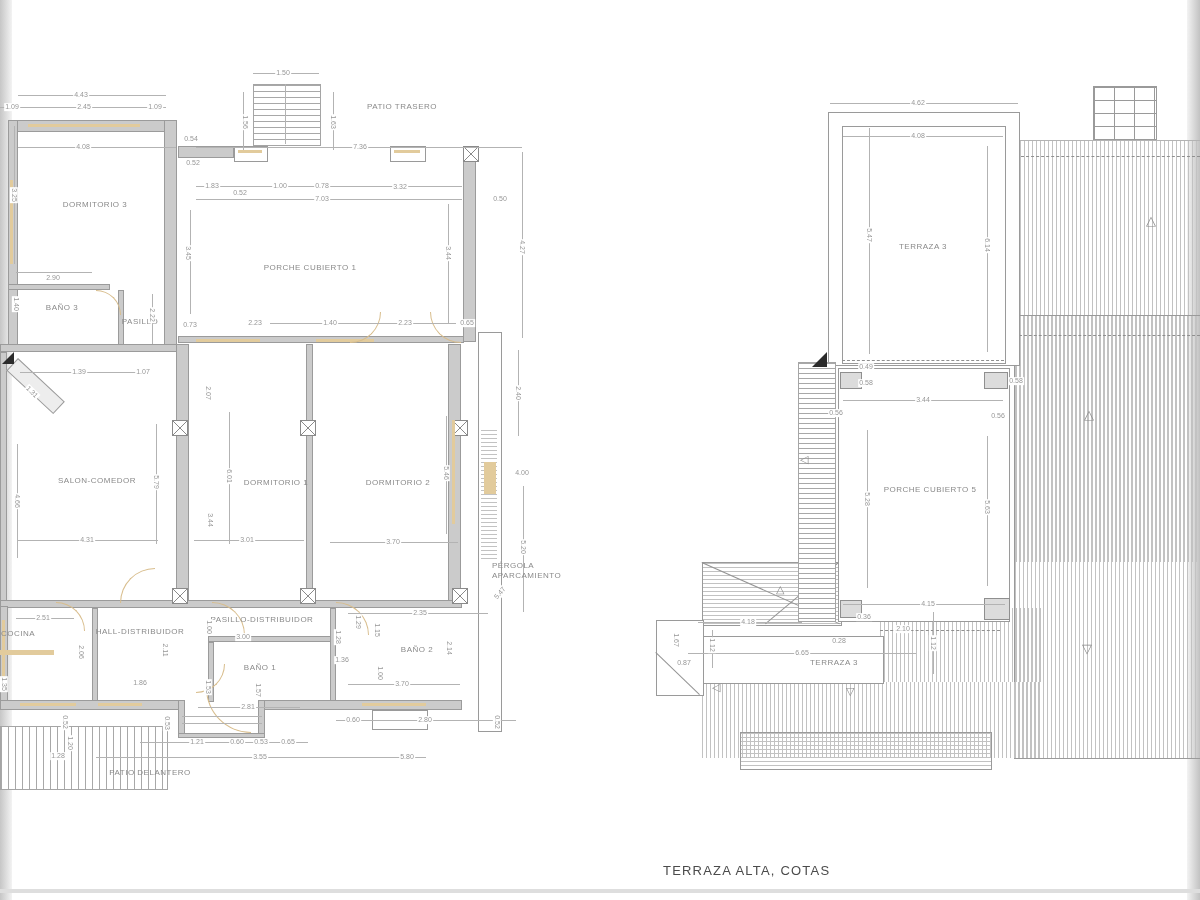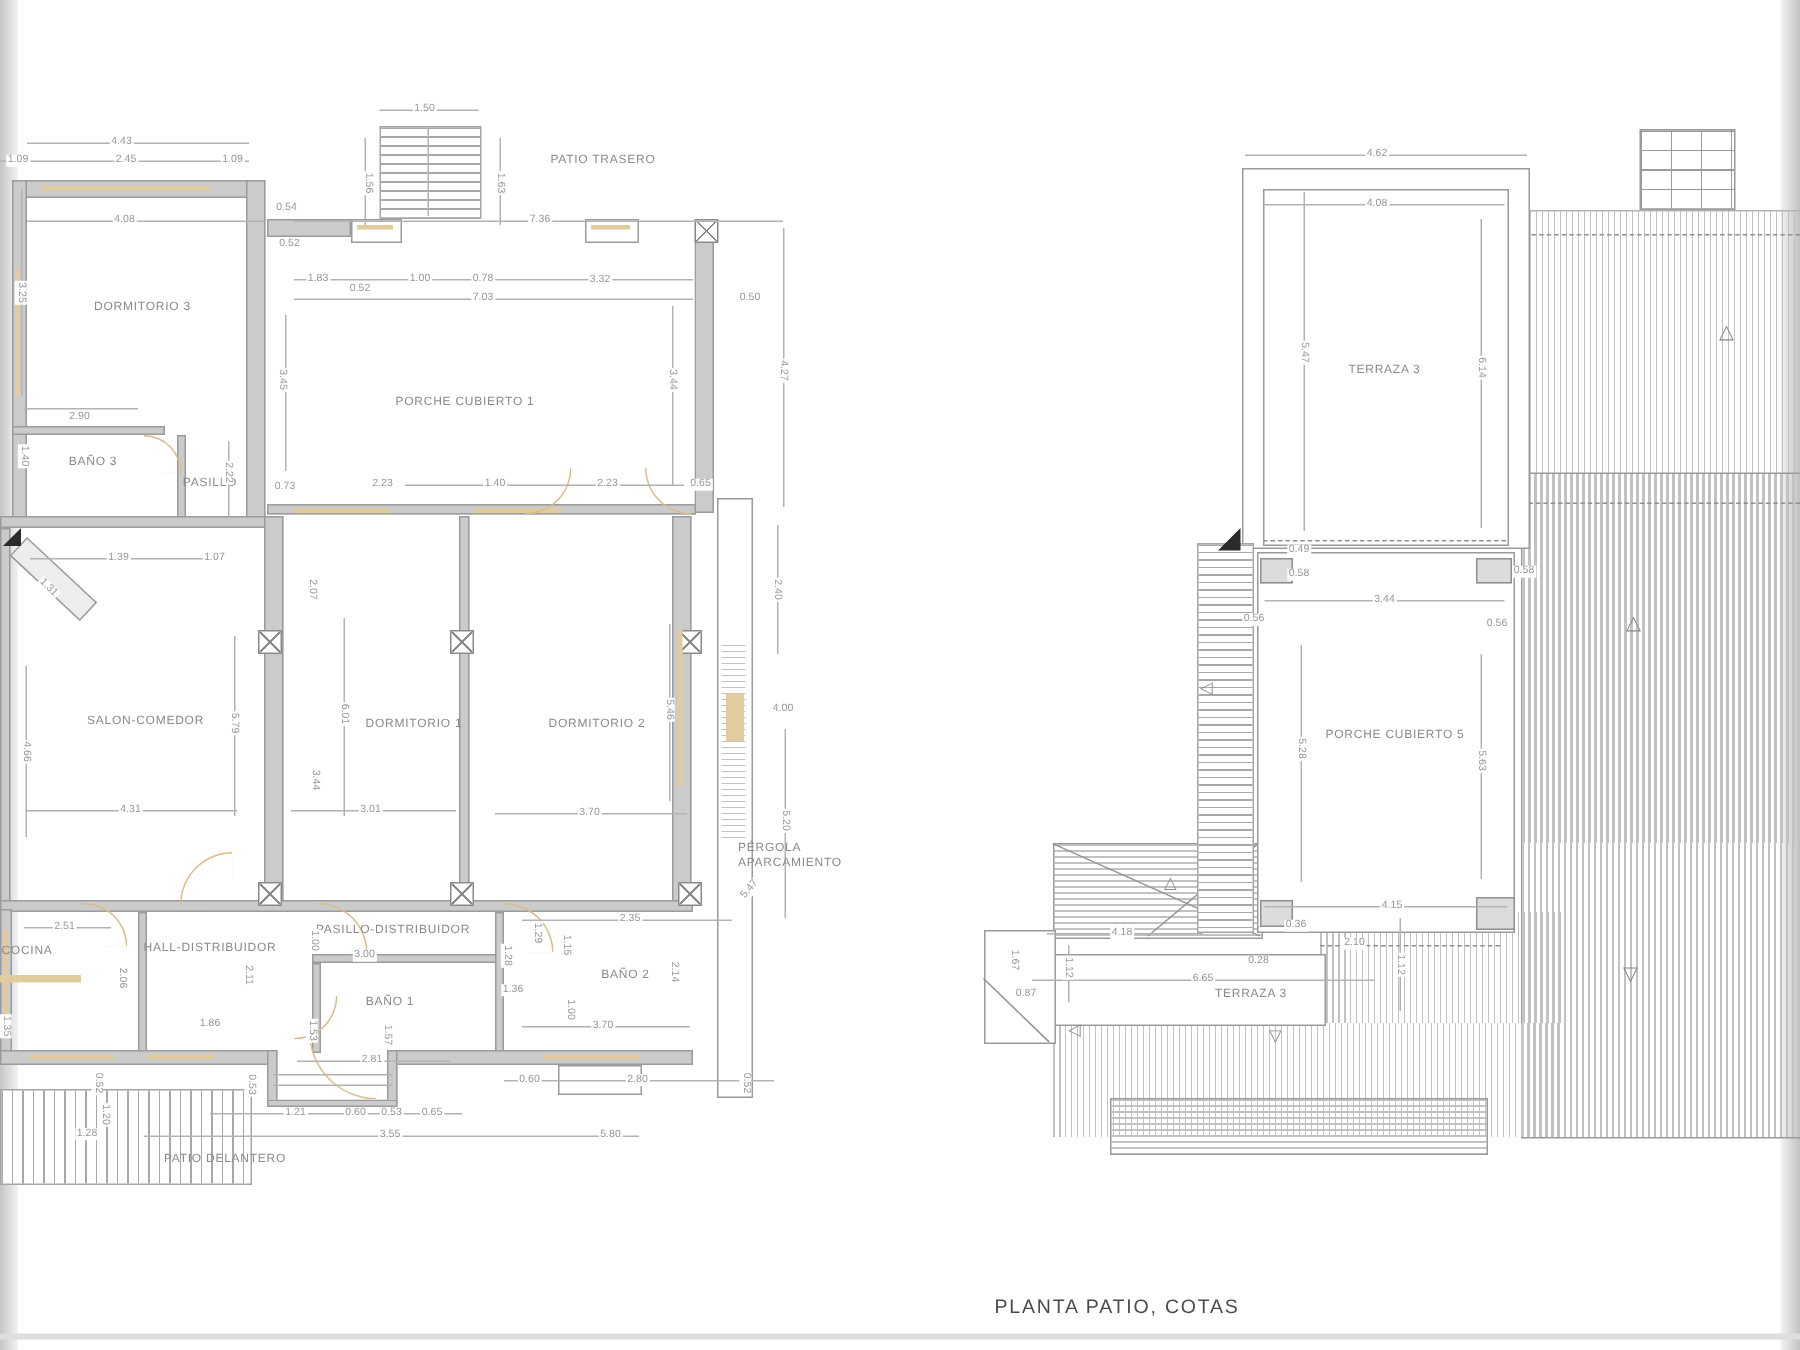--- a/index.html
+++ b/index.html
@@ -231,14 +231,14 @@
   <div style="display:contents">
     
   <span class="dim" style="left: 283px; top: 73px;">1.50</span><span class="dim" style="left: 81px; top: 95px;">4.43</span><span class="dim" style="left: 12px; top: 107px;">1.09</span><span class="dim" style="left: 84px; top: 107px;">2.45</span><span class="dim" style="left: 155px; top: 107px;">1.09</span><span class="dim" style="left: 245px; top: 122px; transform: translate(-50%, -50%) rotate(90deg);">1.56</span><span class="dim" style="left: 333px; top: 122px; transform: translate(-50%, -50%) rotate(90deg);">1.63</span><span class="dim" style="left: 83px; top: 147px;">4.08</span><span class="dim" style="left: 191px; top: 139px;">0.54</span><span class="dim" style="left: 360px; top: 147px;">7.36</span><span class="dim" style="left: 193px; top: 163px;">0.52</span><span class="dim" style="left: 212px; top: 186px;">1.83</span><span class="dim" style="left: 240px; top: 193px;">0.52</span><span class="dim" style="left: 280px; top: 186px;">1.00</span><span class="dim" style="left: 322px; top: 186px;">0.78</span><span class="dim" style="left: 400px; top: 187px;">3.32</span><span class="dim" style="left: 322px; top: 199px;">7.03</span><span class="dim" style="left: 500px; top: 199px;">0.50</span><span class="dim" style="left: 14px; top: 195px; transform: translate(-50%, -50%) rotate(90deg);">3.25</span><span class="dim" style="left: 53px; top: 278px;">2.90</span><span class="dim" style="left: 16px; top: 304px; transform: translate(-50%, -50%) rotate(90deg);">1.40</span><span class="dim" style="left: 152px; top: 315px; transform: translate(-50%, -50%) rotate(90deg);">2.22</span><span class="dim" style="left: 190px; top: 325px;">0.73</span><span class="dim" style="left: 255px; top: 323px;">2.23</span><span class="dim" style="left: 330px; top: 323px;">1.40</span><span class="dim" style="left: 405px; top: 323px;">2.23</span><span class="dim" style="left: 467px; top: 323px;">0.65</span><span class="dim" style="left: 188px; top: 253px; transform: translate(-50%, -50%) rotate(90deg);">3.45</span><span class="dim" style="left: 448px; top: 253px; transform: translate(-50%, -50%) rotate(90deg);">3.44</span><span class="dim" style="left: 522px; top: 247px; transform: translate(-50%, -50%) rotate(90deg);">4.27</span><span class="dim" style="left: 518px; top: 393px; transform: translate(-50%, -50%) rotate(90deg);">2.40</span><span class="dim" style="left: 79px; top: 372px;">1.39</span><span class="dim" style="left: 143px; top: 372px;">1.07</span><span class="dim" style="left: 32px; top: 392px; transform: translate(-50%, -50%) rotate(45deg);">1.31</span><span class="dim" style="left: 208px; top: 393px; transform: translate(-50%, -50%) rotate(90deg);">2.07</span><span class="dim" style="left: 229px; top: 476px; transform: translate(-50%, -50%) rotate(90deg);">6.01</span><span class="dim" style="left: 156px; top: 482px; transform: translate(-50%, -50%) rotate(90deg);">5.79</span><span class="dim" style="left: 17px; top: 501px; transform: translate(-50%, -50%) rotate(90deg);">4.66</span><span class="dim" style="left: 210px; top: 520px; transform: translate(-50%, -50%) rotate(90deg);">3.44</span><span class="dim" style="left: 87px; top: 540px;">4.31</span><span class="dim" style="left: 247px; top: 540px;">3.01</span><span class="dim" style="left: 393px; top: 542px;">3.70</span><span class="dim" style="left: 446px; top: 473px; transform: translate(-50%, -50%) rotate(90deg);">5.46</span><span class="dim" style="left: 522px; top: 473px;">4.00</span><span class="dim" style="left: 523px; top: 547px; transform: translate(-50%, -50%) rotate(90deg);">5.20</span><span class="dim" style="left: 500px; top: 593px; transform: translate(-50%, -50%) rotate(-50deg);">5.47</span><span class="dim" style="left: 420px; top: 613px;">2.35</span><span class="dim" style="left: 358px; top: 622px; transform: translate(-50%, -50%) rotate(90deg);">1.29</span><span class="dim" style="left: 377px; top: 630px; transform: translate(-50%, -50%) rotate(90deg);">1.15</span><span class="dim" style="left: 43px; top: 618px;">2.51</span><span class="dim" style="left: 209px; top: 627px; transform: translate(-50%, -50%) rotate(90deg);">1.00</span><span class="dim" style="left: 243px; top: 637px;">3.00</span><span class="dim" style="left: 81px; top: 652px; transform: translate(-50%, -50%) rotate(90deg);">2.06</span><span class="dim" style="left: 165px; top: 650px; transform: translate(-50%, -50%) rotate(90deg);">2.11</span><span class="dim" style="left: 4px; top: 684px; transform: translate(-50%, -50%) rotate(90deg);">1.35</span><span class="dim" style="left: 140px; top: 683px;">1.86</span><span class="dim" style="left: 208px; top: 687px; transform: translate(-50%, -50%) rotate(90deg);">1.53</span><span class="dim" style="left: 258px; top: 690px; transform: translate(-50%, -50%) rotate(90deg);">1.57</span><span class="dim" style="left: 248px; top: 707px;">2.81</span><span class="dim" style="left: 65px; top: 722px; transform: translate(-50%, -50%) rotate(90deg);">0.52</span><span class="dim" style="left: 167px; top: 723px; transform: translate(-50%, -50%) rotate(90deg);">0.53</span><span class="dim" style="left: 70px; top: 743px; transform: translate(-50%, -50%) rotate(90deg);">1.20</span><span class="dim" style="left: 58px; top: 756px;">1.28</span><span class="dim" style="left: 197px; top: 742px;">1.21</span><span class="dim" style="left: 237px; top: 742px;">0.60</span><span class="dim" style="left: 261px; top: 742px;">0.53</span><span class="dim" style="left: 288px; top: 742px;">0.65</span><span class="dim" style="left: 260px; top: 757px;">3.55</span><span class="dim" style="left: 353px; top: 720px;">0.60</span><span class="dim" style="left: 425px; top: 720px;">2.80</span><span class="dim" style="left: 497px; top: 722px; transform: translate(-50%, -50%) rotate(90deg);">0.52</span><span class="dim" style="left: 407px; top: 757px;">5.80</span><span class="dim" style="left: 338px; top: 637px; transform: translate(-50%, -50%) rotate(90deg);">1.28</span><span class="dim" style="left: 342px; top: 660px;">1.36</span><span class="dim" style="left: 380px; top: 673px; transform: translate(-50%, -50%) rotate(90deg);">1.00</span><span class="dim" style="left: 402px; top: 684px;">3.70</span><span class="dim" style="left: 449px; top: 648px; transform: translate(-50%, -50%) rotate(90deg);">2.14</span></div>
   <div style="display:contents">
     
   <span class="room" style="left: 923px; top: 247px;">TERRAZA 3</span><span class="room" style="left: 930px; top: 490px;">PORCHE CUBIERTO 5</span><span class="room" style="left: 834px; top: 663px;">TERRAZA 3</span></div>
   <div style="display:contents">
     
   <span class="dim" style="left: 918px; top: 103px;">4.62</span><span class="dim" style="left: 918px; top: 136px;">4.08</span><span class="dim" style="left: 869px; top: 235px; transform: translate(-50%, -50%) rotate(90deg);">5.47</span><span class="dim" style="left: 987px; top: 245px; transform: translate(-50%, -50%) rotate(90deg);">6.14</span><span class="dim" style="left: 866px; top: 367px;">0.49</span><span class="dim" style="left: 866px; top: 383px;">0.58</span><span class="dim" style="left: 1016px; top: 381px;">0.58</span><span class="dim" style="left: 923px; top: 400px;">3.44</span><span class="dim" style="left: 836px; top: 413px;">0.56</span><span class="dim" style="left: 998px; top: 416px;">0.56</span><span class="dim" style="left: 867px; top: 499px; transform: translate(-50%, -50%) rotate(90deg);">5.28</span><span class="dim" style="left: 987px; top: 507px; transform: translate(-50%, -50%) rotate(90deg);">5.63</span><span class="dim" style="left: 928px; top: 604px;">4.15</span><span class="dim" style="left: 864px; top: 617px;">0.36</span><span class="dim" style="left: 903px; top: 629px;">2.10</span><span class="dim" style="left: 839px; top: 641px;">0.28</span><span class="dim" style="left: 933px; top: 643px; transform: translate(-50%, -50%) rotate(90deg);">1.12</span><span class="dim" style="left: 748px; top: 622px;">4.18</span><span class="dim" style="left: 712px; top: 645px; transform: translate(-50%, -50%) rotate(90deg);">1.12</span><span class="dim" style="left: 802px; top: 653px;">6.65</span><span class="dim" style="left: 684px; top: 663px;">0.87</span><span class="dim" style="left: 676px; top: 640px; transform: translate(-50%, -50%) rotate(90deg);">1.67</span></div>
 
-  <div class="title" style="left:663px;top:863px;">PLANTA PATIO, COTAS</div>
+  <div class="title" style="left:663px;top:863px;">TERRAZA ALTA, COTAS</div>
 </div>
 
 </body></html>

